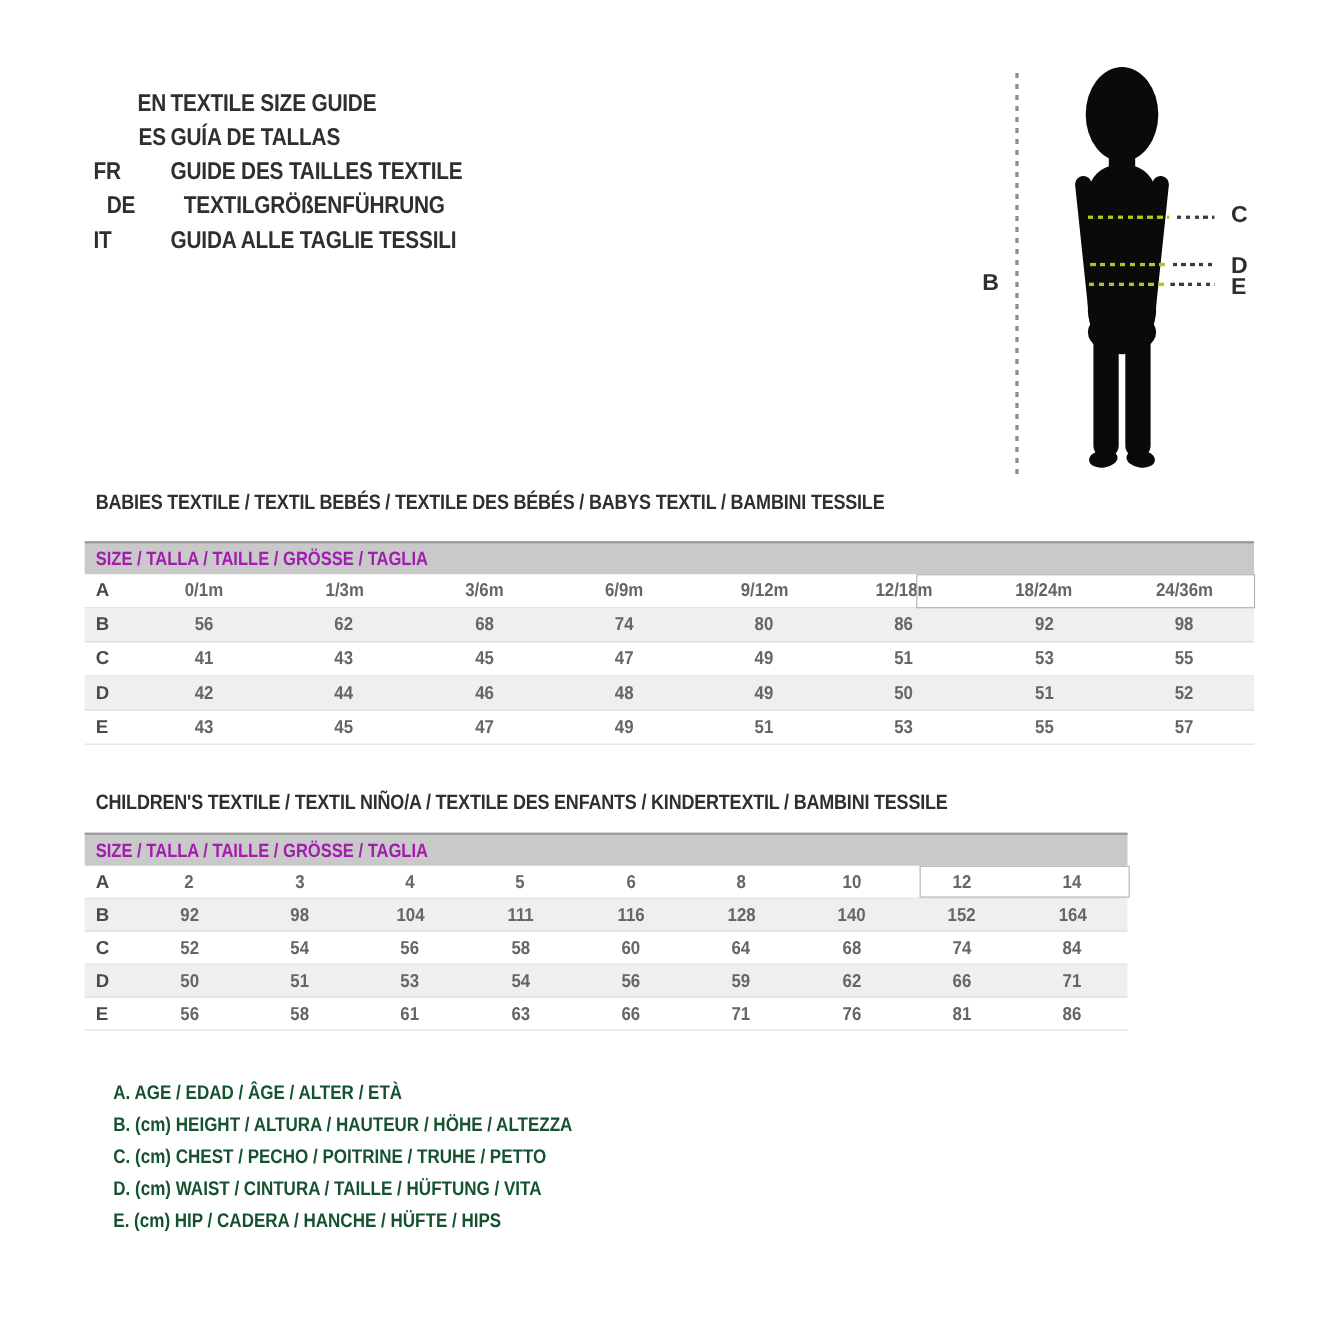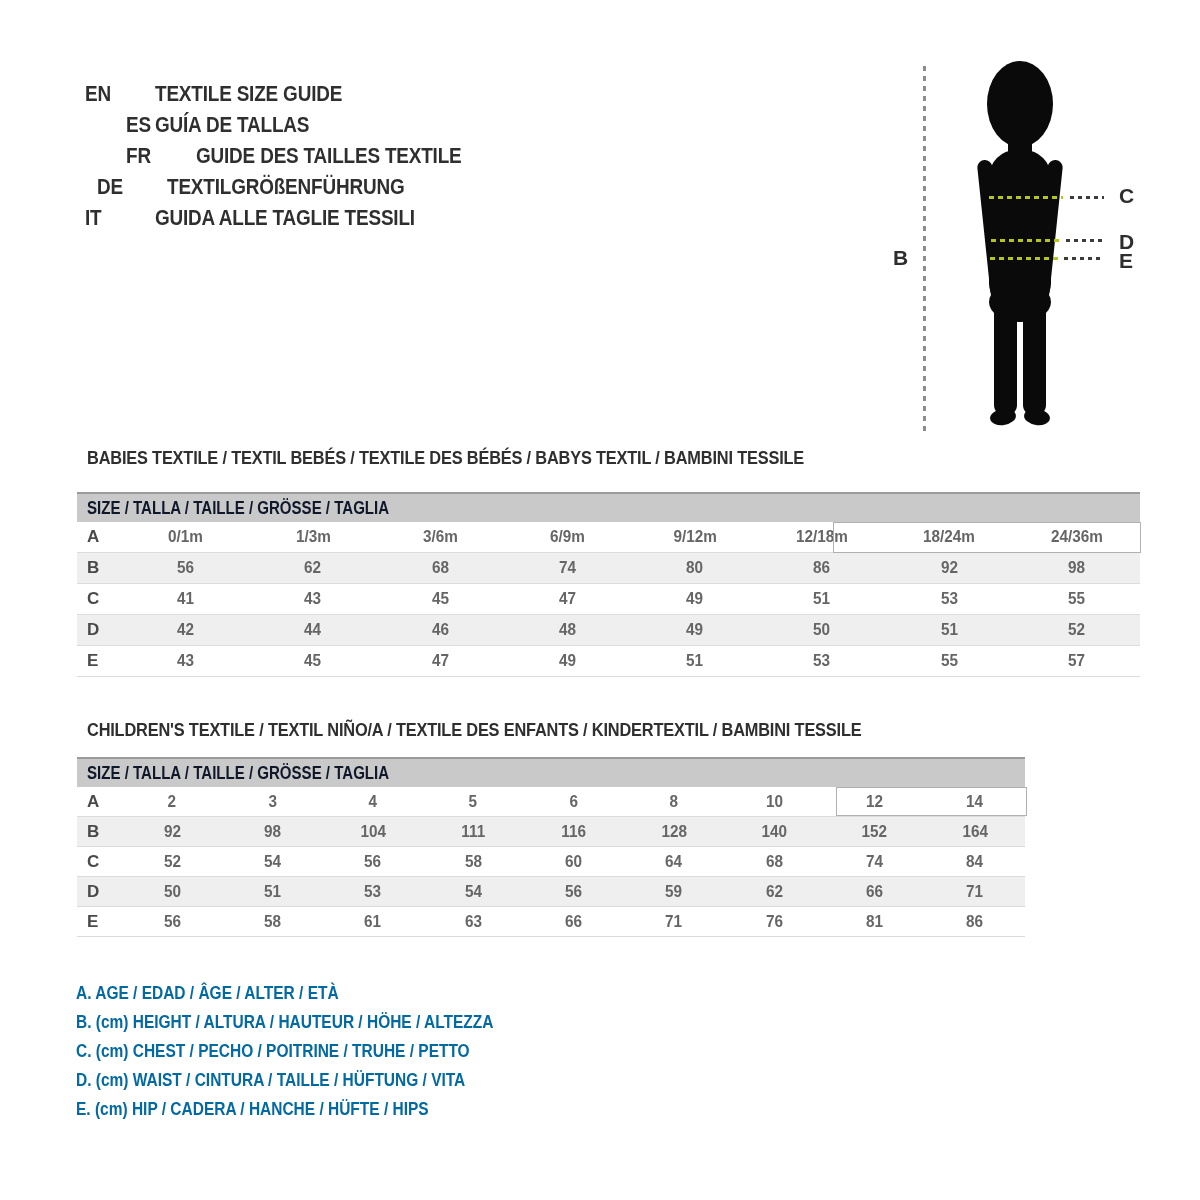--- a/index.html
+++ b/index.html
@@ -14,55 +14,55 @@
   .lang-row{position:absolute;left:85px;height:31px;display:flex;align-items:center;
             font-size:22px;font-weight:700;letter-spacing:-.2px;color:#2f2f2f;}
   .lang-code{width:70px;}
   
   .sec-head{font-size:19px;font-weight:700;color:#2f2f2f;letter-spacing:-.2px;}
 
   
   .sg-table{position:absolute;background:#fff;}
   .sg-band{height:28px;background:#c9c9c9;border-top:2px solid #9a9a9a;
            display:flex;align-items:center;padding-left:10px;
-           font-size:17.5px;font-weight:700;color:#0f172a;}
+           font-size:17.5px;font-weight:700;color:#a21caf;}
   .t-row{display:flex;align-items:center;border-bottom:1px solid #dcdcdc;
          font-size:17px;font-weight:700;color:#666666;}
   .t-row.stripe{background:#efefef;}
   .t-label{width:45px;padding-left:10px;box-sizing:border-box;color:#4a4a4a;}
   .t-cell{flex:1;text-align:center;}
   .t-cell>span{display:inline-block;transform:scaleX(.9);white-space:nowrap;}
 
   
   .hl-box{position:absolute;border:1px solid #b0b0b0;background:transparent;}
 
   
-  .legend-line{position:absolute;left:76px;height:29px;display:flex;align-items:center;
-               font-size:18px;font-weight:700;color:#0369a1;}
+  .legend-line{position:absolute;left:103px;height:29px;display:flex;align-items:center;
+               font-size:18px;font-weight:700;color:#14532d;}
 
   
   .dash-h-accent{position:absolute;height:3px;}
   .dash-h-gray{position:absolute;height:3px;}
   .meas-label{position:absolute;font-size:21px;font-weight:700;color:#2e2e2e;}
 </style>
 </head>
 <body>
 
 <div id="canvas">
 
   <div>
-    <div class="lang-row" style="top:78px;">
+    <div class="lang-row" style="top:78px;text-align:right;">
       <span class="lang-code"><span class="cn">EN</span></span>
       <span class="cn">TEXTILE SIZE GUIDE</span>
     </div>
     <div class="lang-row" style="top:109px;text-align:right;">
       <span class="lang-code"><span class="cn">ES</span></span>
       <span class="cn">GUÍA DE TALLAS</span>
     </div>
-    <div class="lang-row" style="top:140px;margin-left:41px;">
+    <div class="lang-row" style="top:140px;">
       <span class="lang-code"><span class="cn">FR</span></span>
       <span class="cn">GUIDE DES TAILLES TEXTILE</span>
     </div>
     <div class="lang-row" style="top:171px;margin-left:12px;">
       <span class="lang-code"><span class="cn">DE</span></span>
       <span class="cn">TEXTILGRÖßENFÜHRUNG</span>
     </div>
     <div class="lang-row" style="top:202px;">
       <span class="lang-code"><span class="cn">IT</span></span>
       <span class="cn">GUIDA ALLE TAGLIE TESSILI</span>

